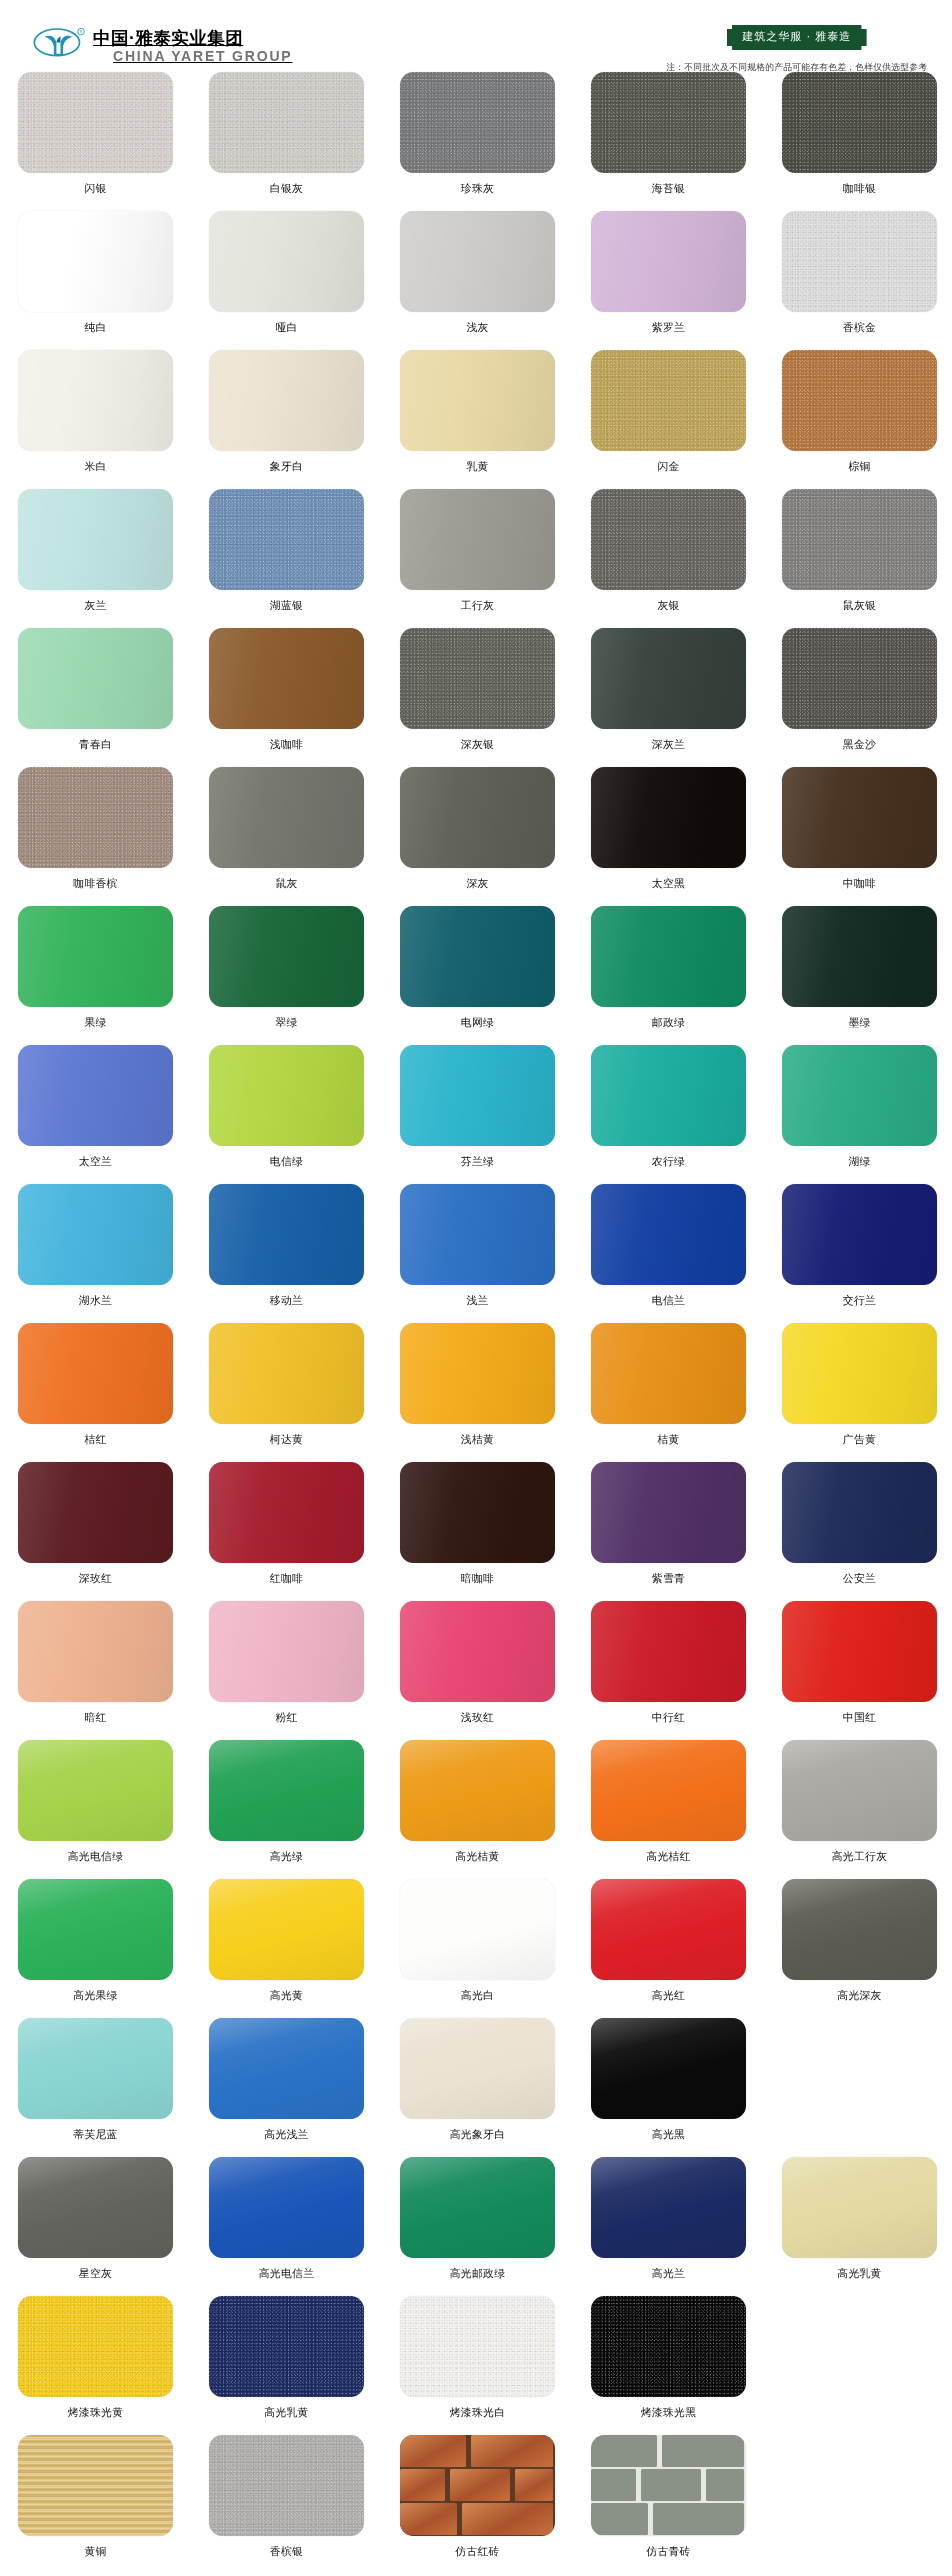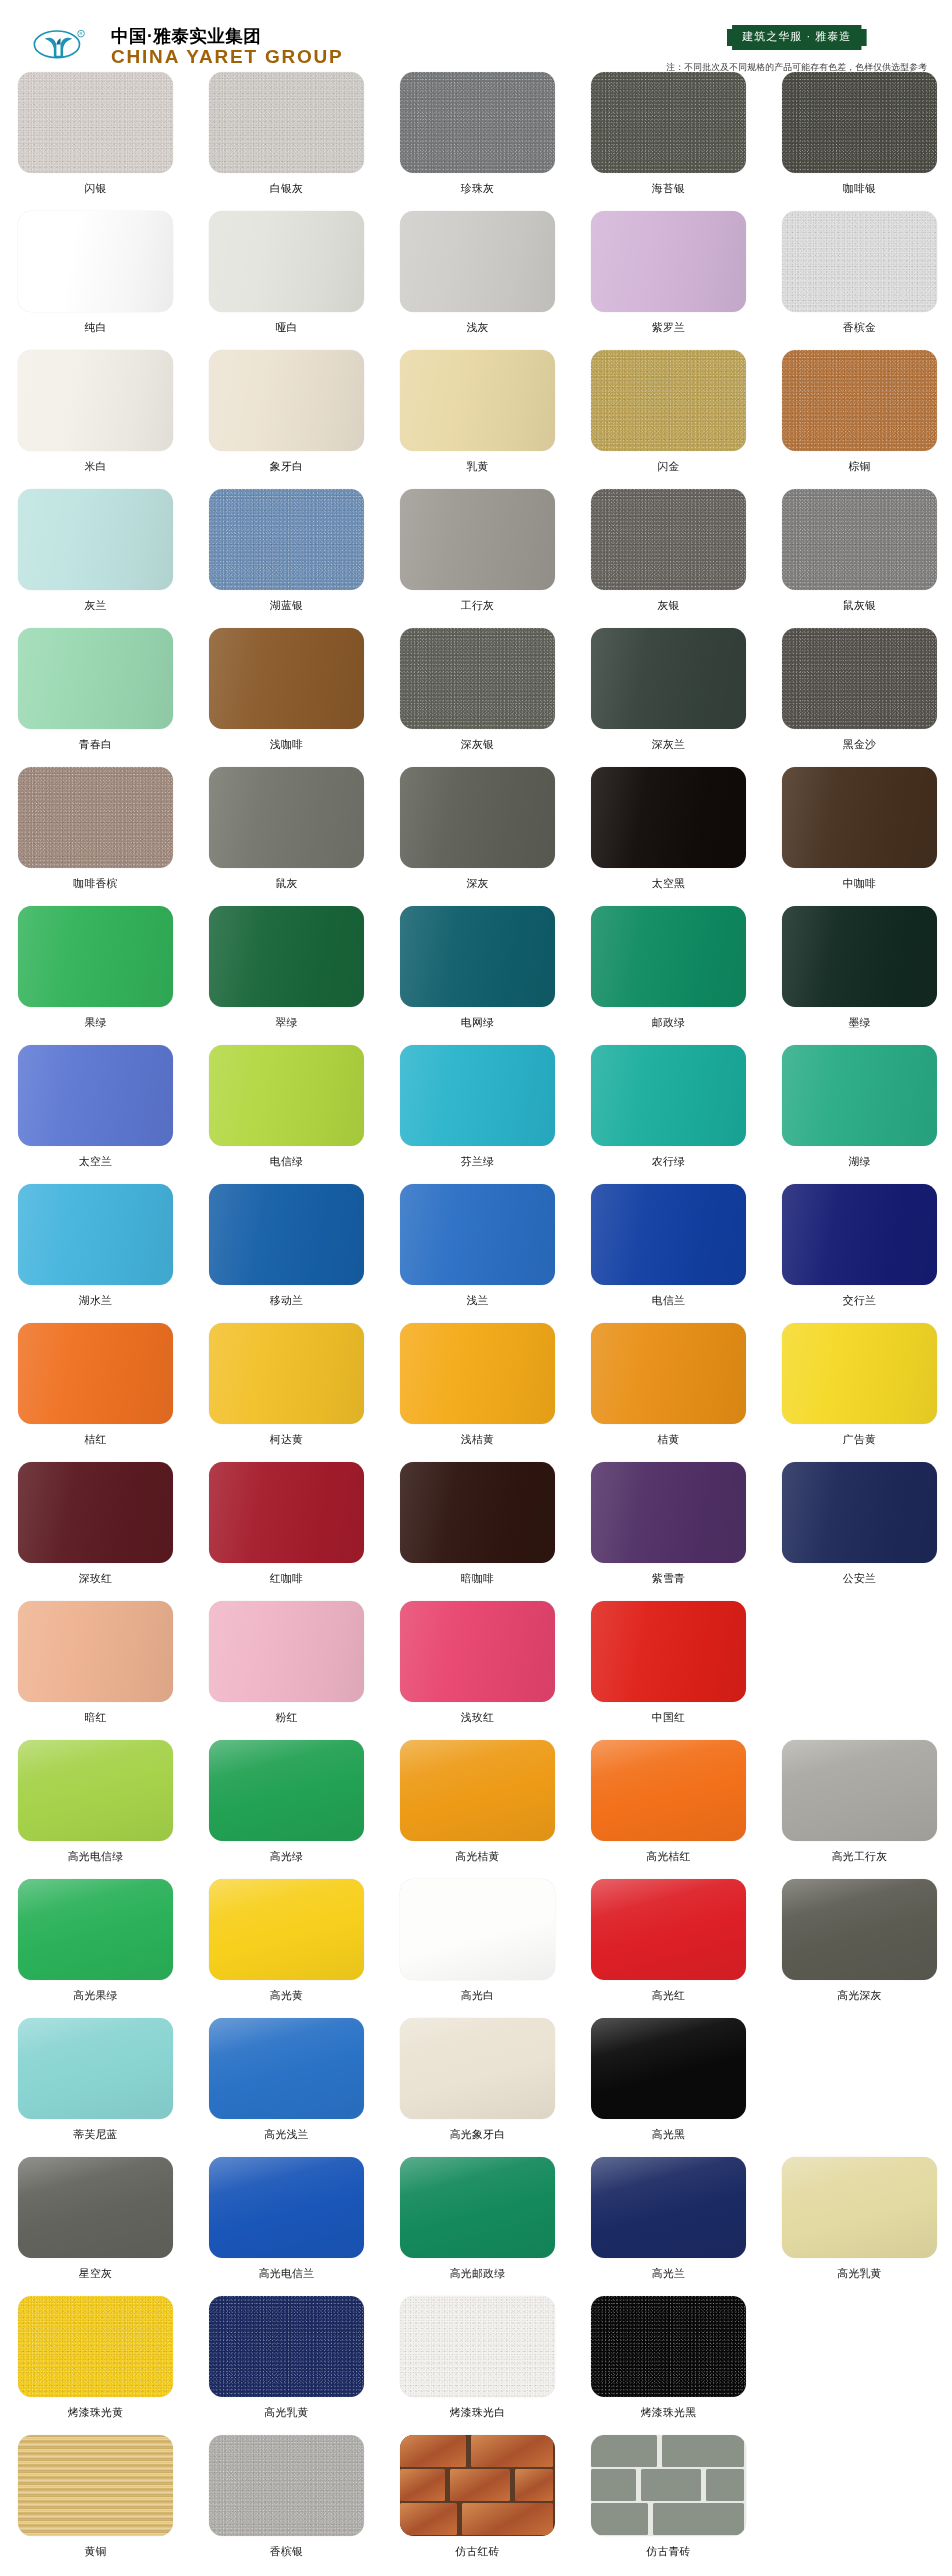--- a/index.html
+++ b/index.html
@@ -21,47 +21,49 @@
   .header {
     width: 953px;
     height: 72px;
     display: flex;
     align-items: flex-start;
     justify-content: space-between;
     padding: 9.3px 20.6px 0 31px;
   }
   .brand {
     display: flex;
-    align-items: flex-end;
-    gap: 22px;
+    align-items: center;
+    gap: 4px;
     padding-top: 17.5px;
+    text-decoration: underline;
   }
   .brand-mark {
     width: 58px;
     height: 39px;
     position: relative;
     flex: none;
   }
   .brand-mark svg { display: block; }
   .brand-text { display: flex; flex-direction: column; gap: 1px; }
   .brand-cn {
     font-size: 17.5px;
     font-weight: bold;
     color: #000;
     letter-spacing: 0.5px;
     line-height: 1.08;
     white-space: nowrap;
   }
   .brand-en {
-    font-size: 19px;
+    font-size: 14px;
     font-weight: bold;
-    color: #a16207;
+    color: #737373;
     letter-spacing: 1.8px;
     line-height: 1.1;
     white-space: nowrap;
+    margin-left: 20px;
   }
 
   .tagline-wrap {
     display: flex;
     flex-direction: column;
     align-items: center;
     padding-top: 15.5px;
     margin-right: 5.2px;
   }
   .tagline-banner {
@@ -466,20 +468,24 @@
         </div>
         <div class="cell">
           <div class="swatch matte" style="background: rgb(240, 181, 199);"></div>
           <div class="label">粉红</div>
         </div>
         <div class="cell">
           <div class="swatch matte" style="background: rgb(232, 69, 111);"></div>
           <div class="label">浅玫红</div>
         </div>
         <div class="cell">
+          <div class="swatch matte" style="background: rgb(204, 26, 39);"></div>
+          <div class="label">中行红</div>
+        </div>
+        <div class="cell">
           <div class="swatch matte" style="background: rgb(223, 32, 24);"></div>
           <div class="label">中国红</div>
         </div>
       </div>
       <div class="row">
         <div class="cell">
           <div class="swatch gloss" style="background: rgb(165, 210, 74);"></div>
           <div class="label">高光电信绿</div>
         </div>
         <div class="cell">

